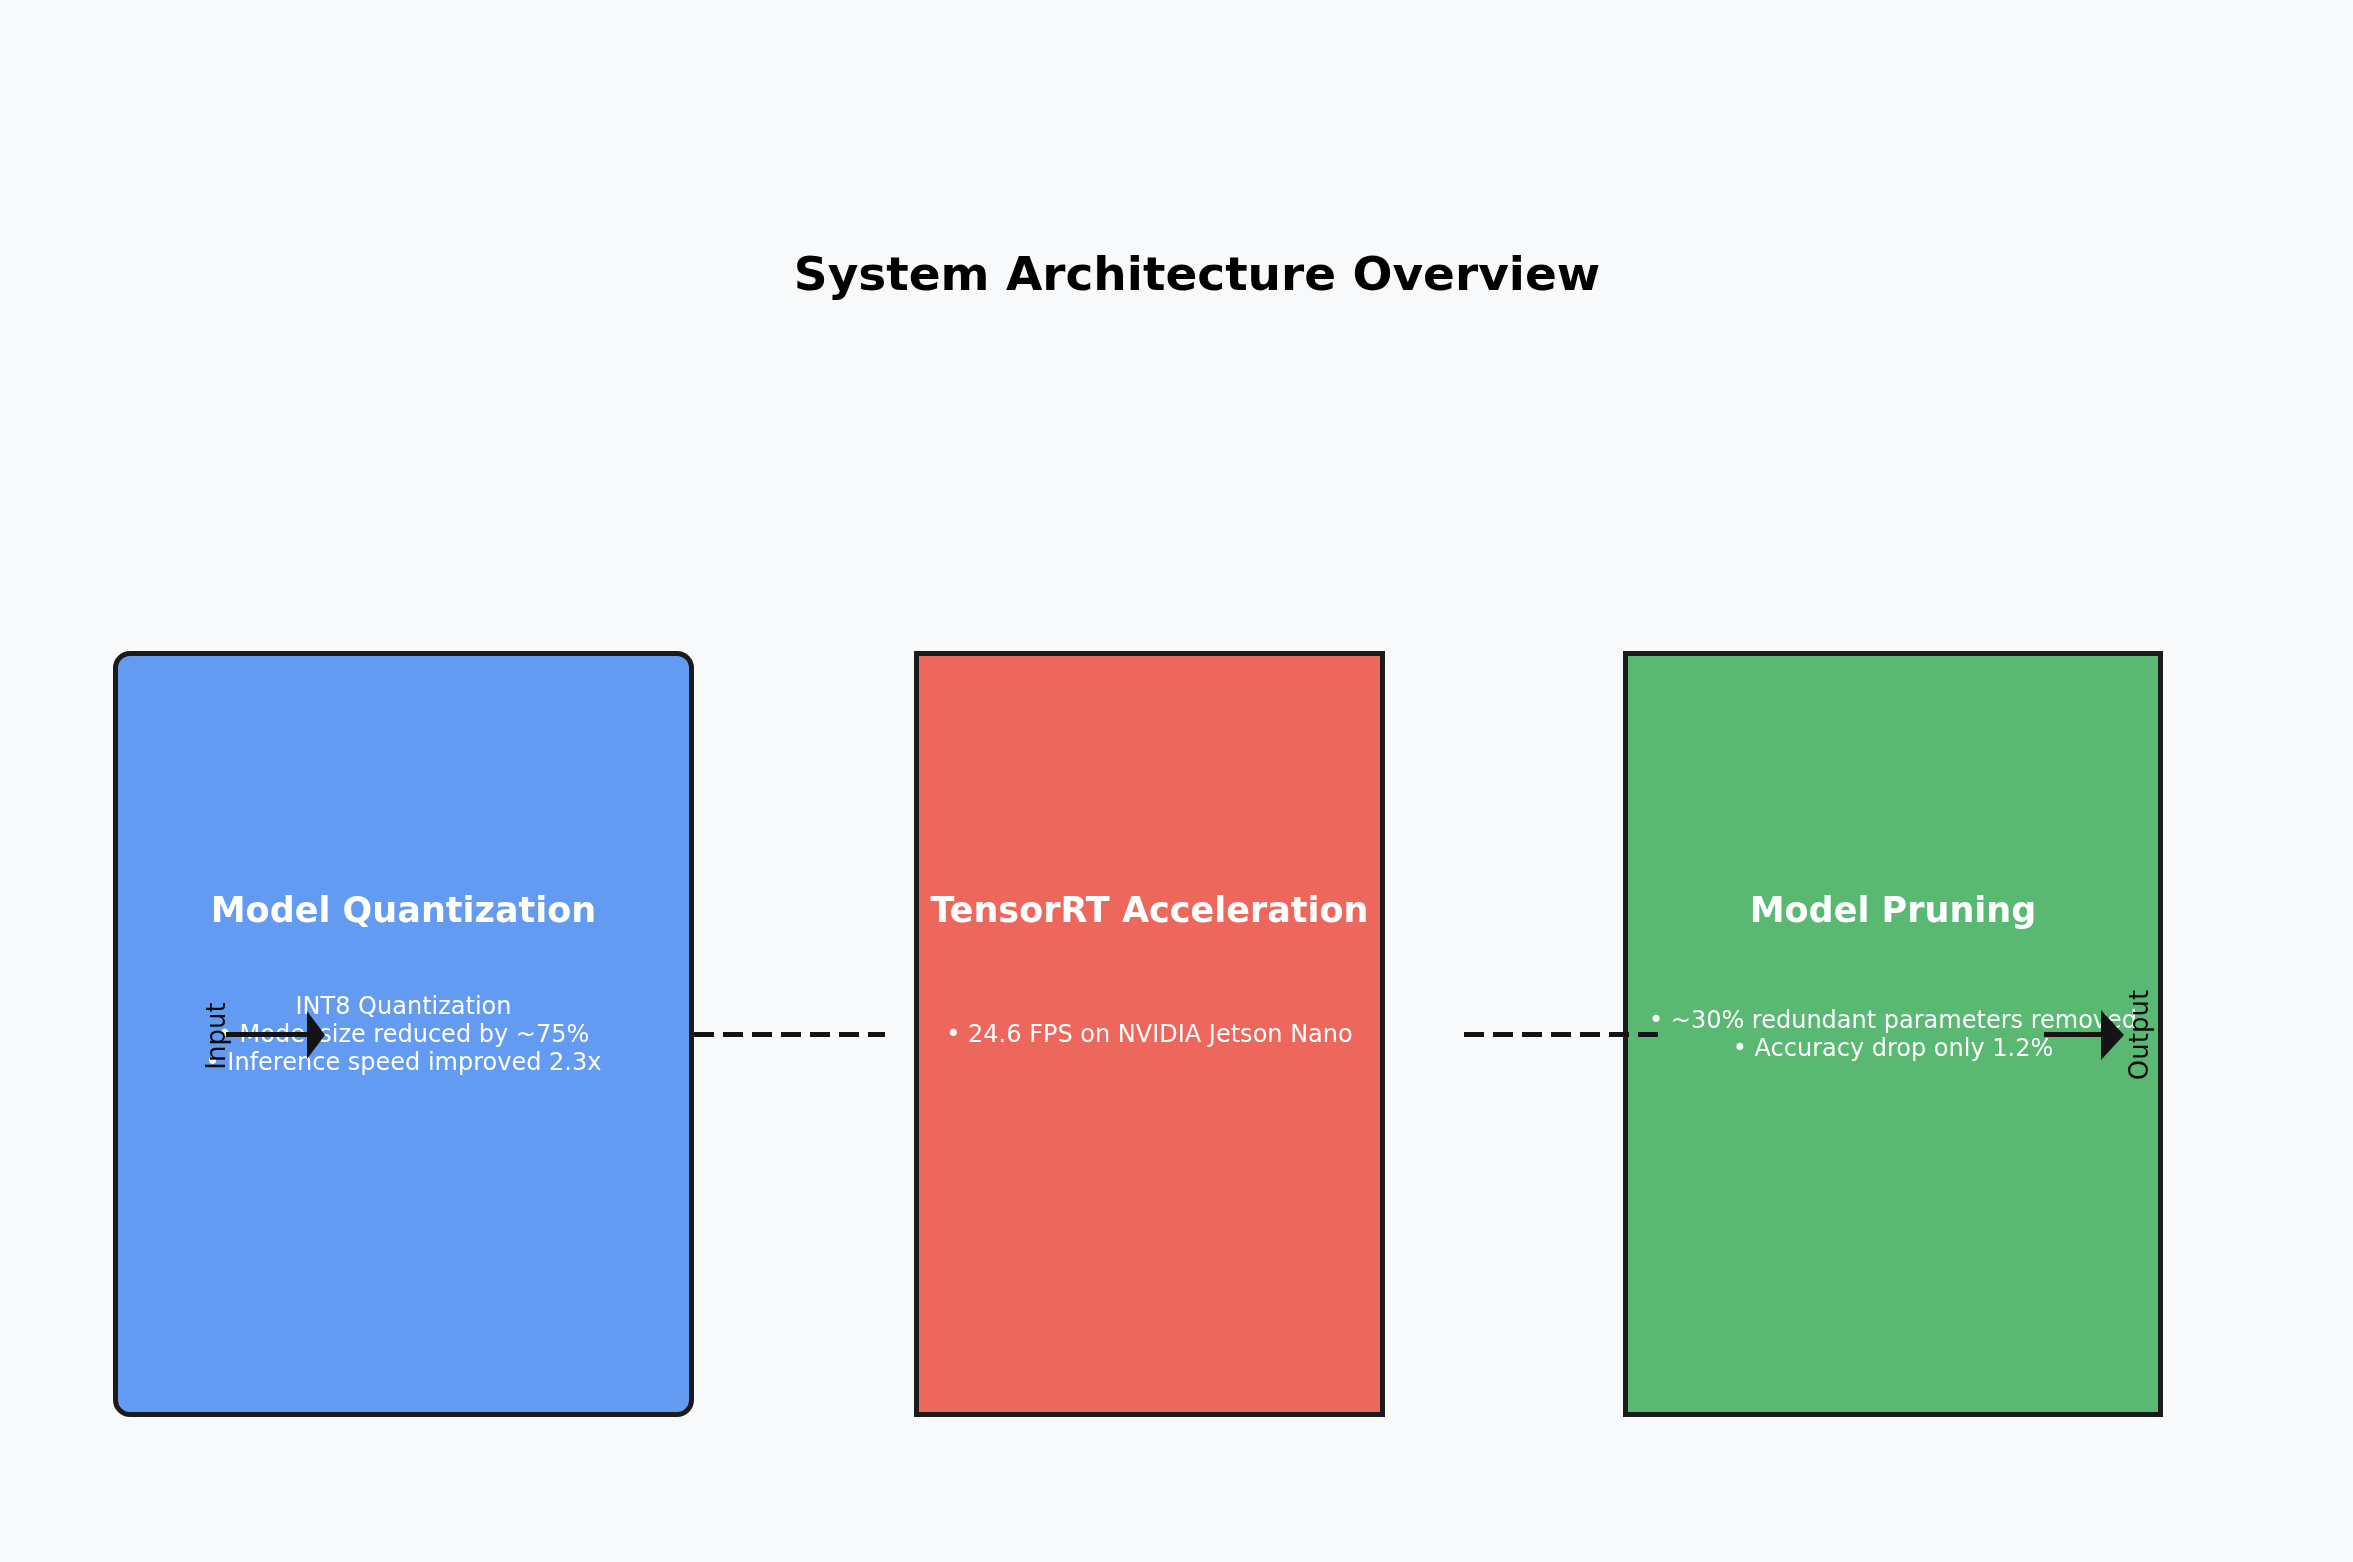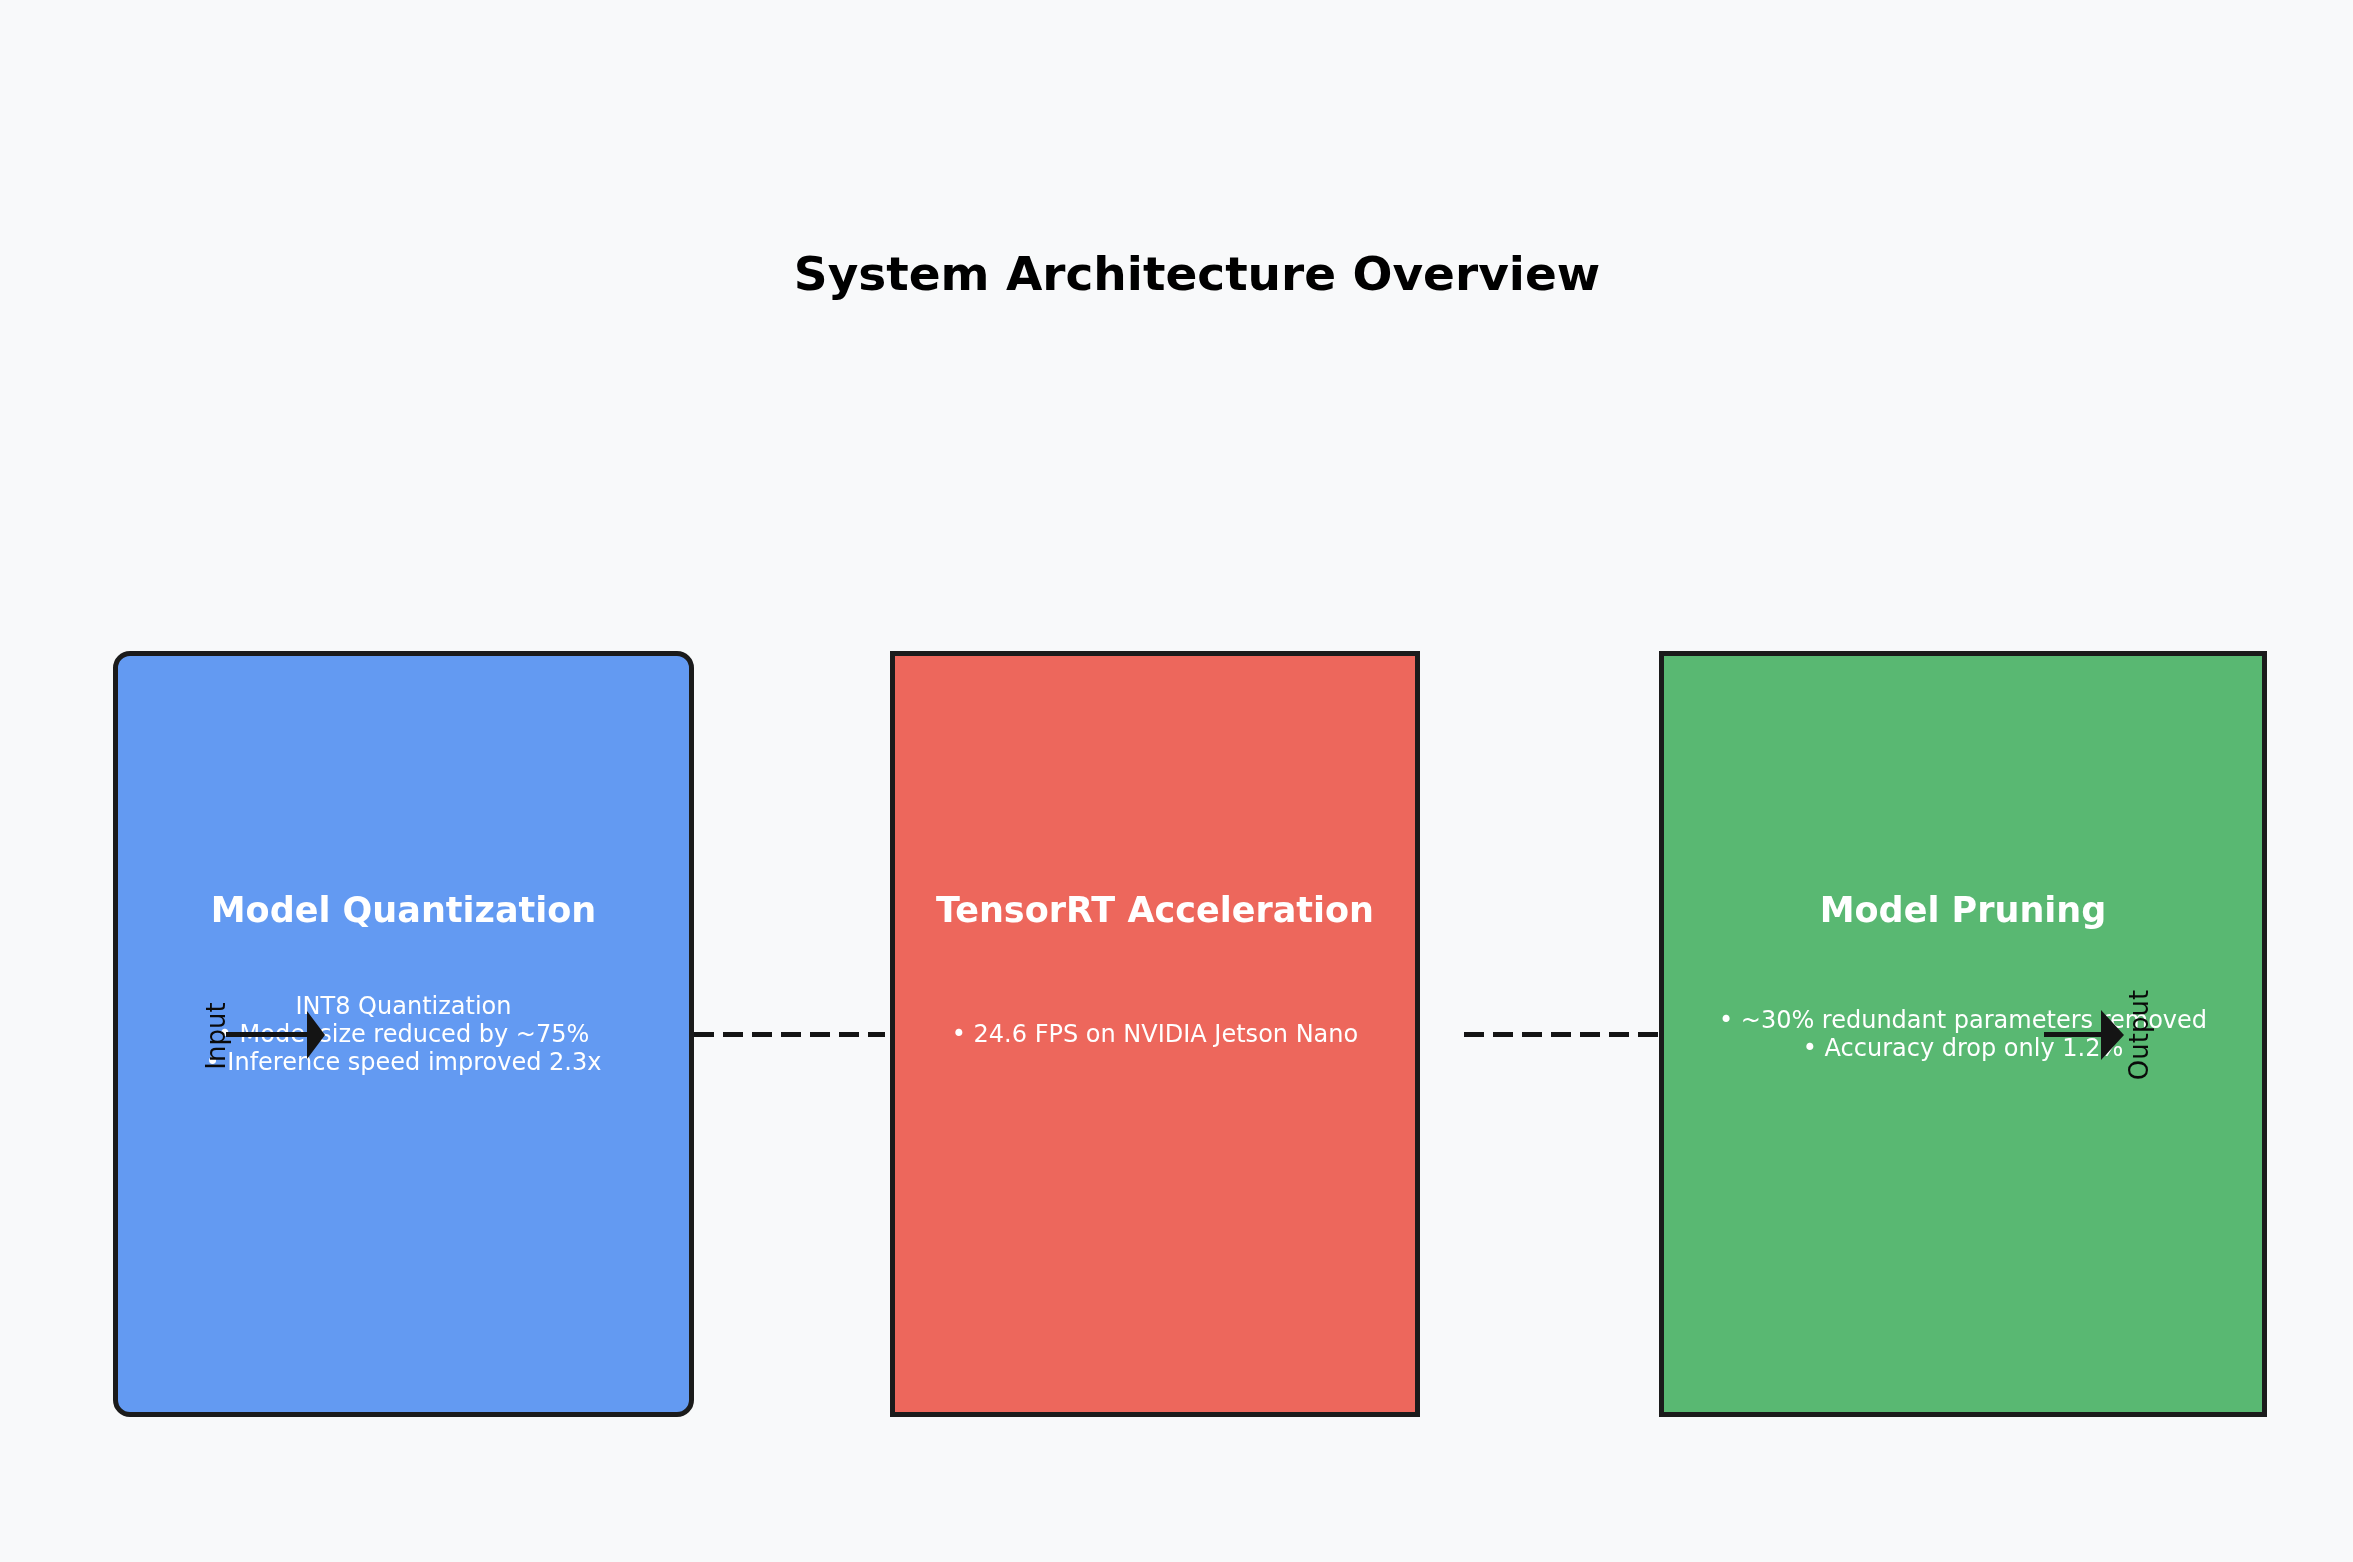--- a/index.html
+++ b/index.html
@@ -31,22 +31,22 @@
   }
   .flow-box {
     position: absolute;
     top: 651px;
     height: 766px;
     box-sizing: border-box;
     border: 5.3px solid #1b1b1b;
     z-index: 0;
   }
   .box-blue  { left: 113px;  width: 581px; border-radius: 17px; }
-  .box-red   { left: 890px; width: 530px; }
-  .box-green { left: 1659px; width: 608px; }
+  .box-red   { left: 914px; width: 471px; }
+  .box-green { left: 1623px; width: 540px; }
   .box-title {
     position: absolute;
     top: 33.6%;
     left: 0;
     width: 100%;
     transform: translateY(-50%);
     text-align: center;
     font-size: 35px;
     font-weight: bold;
     color: #ffffff;

